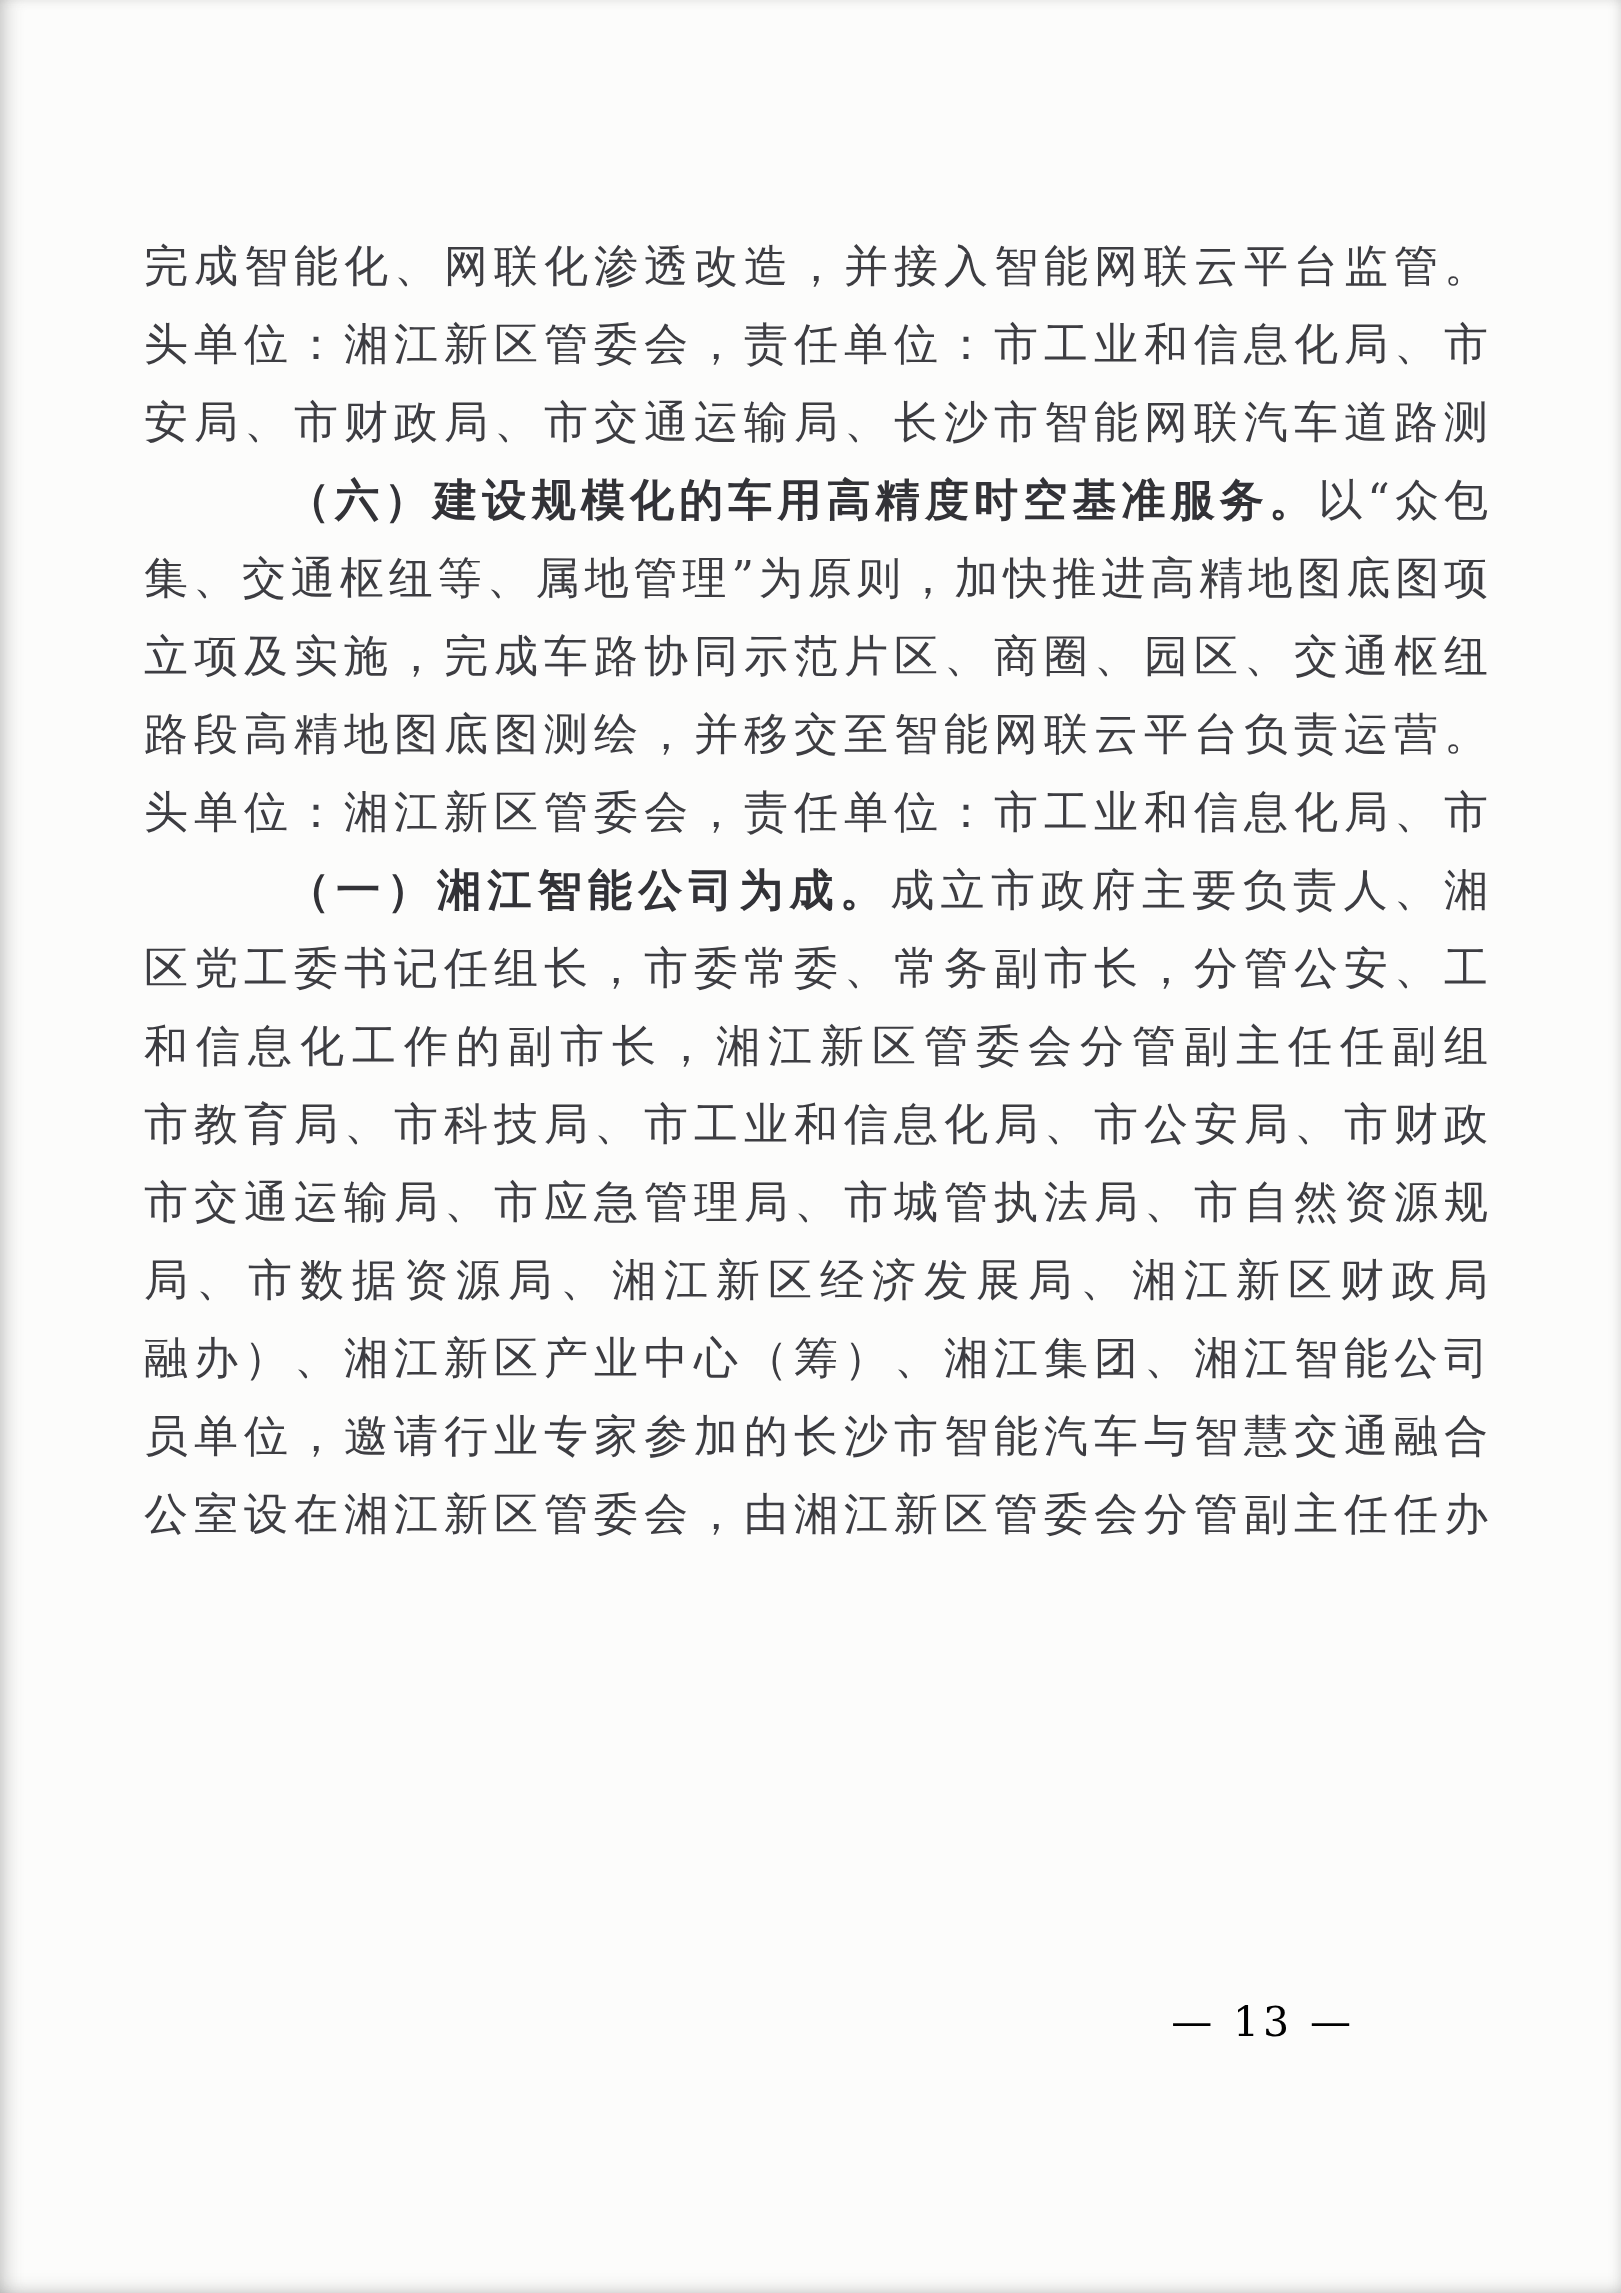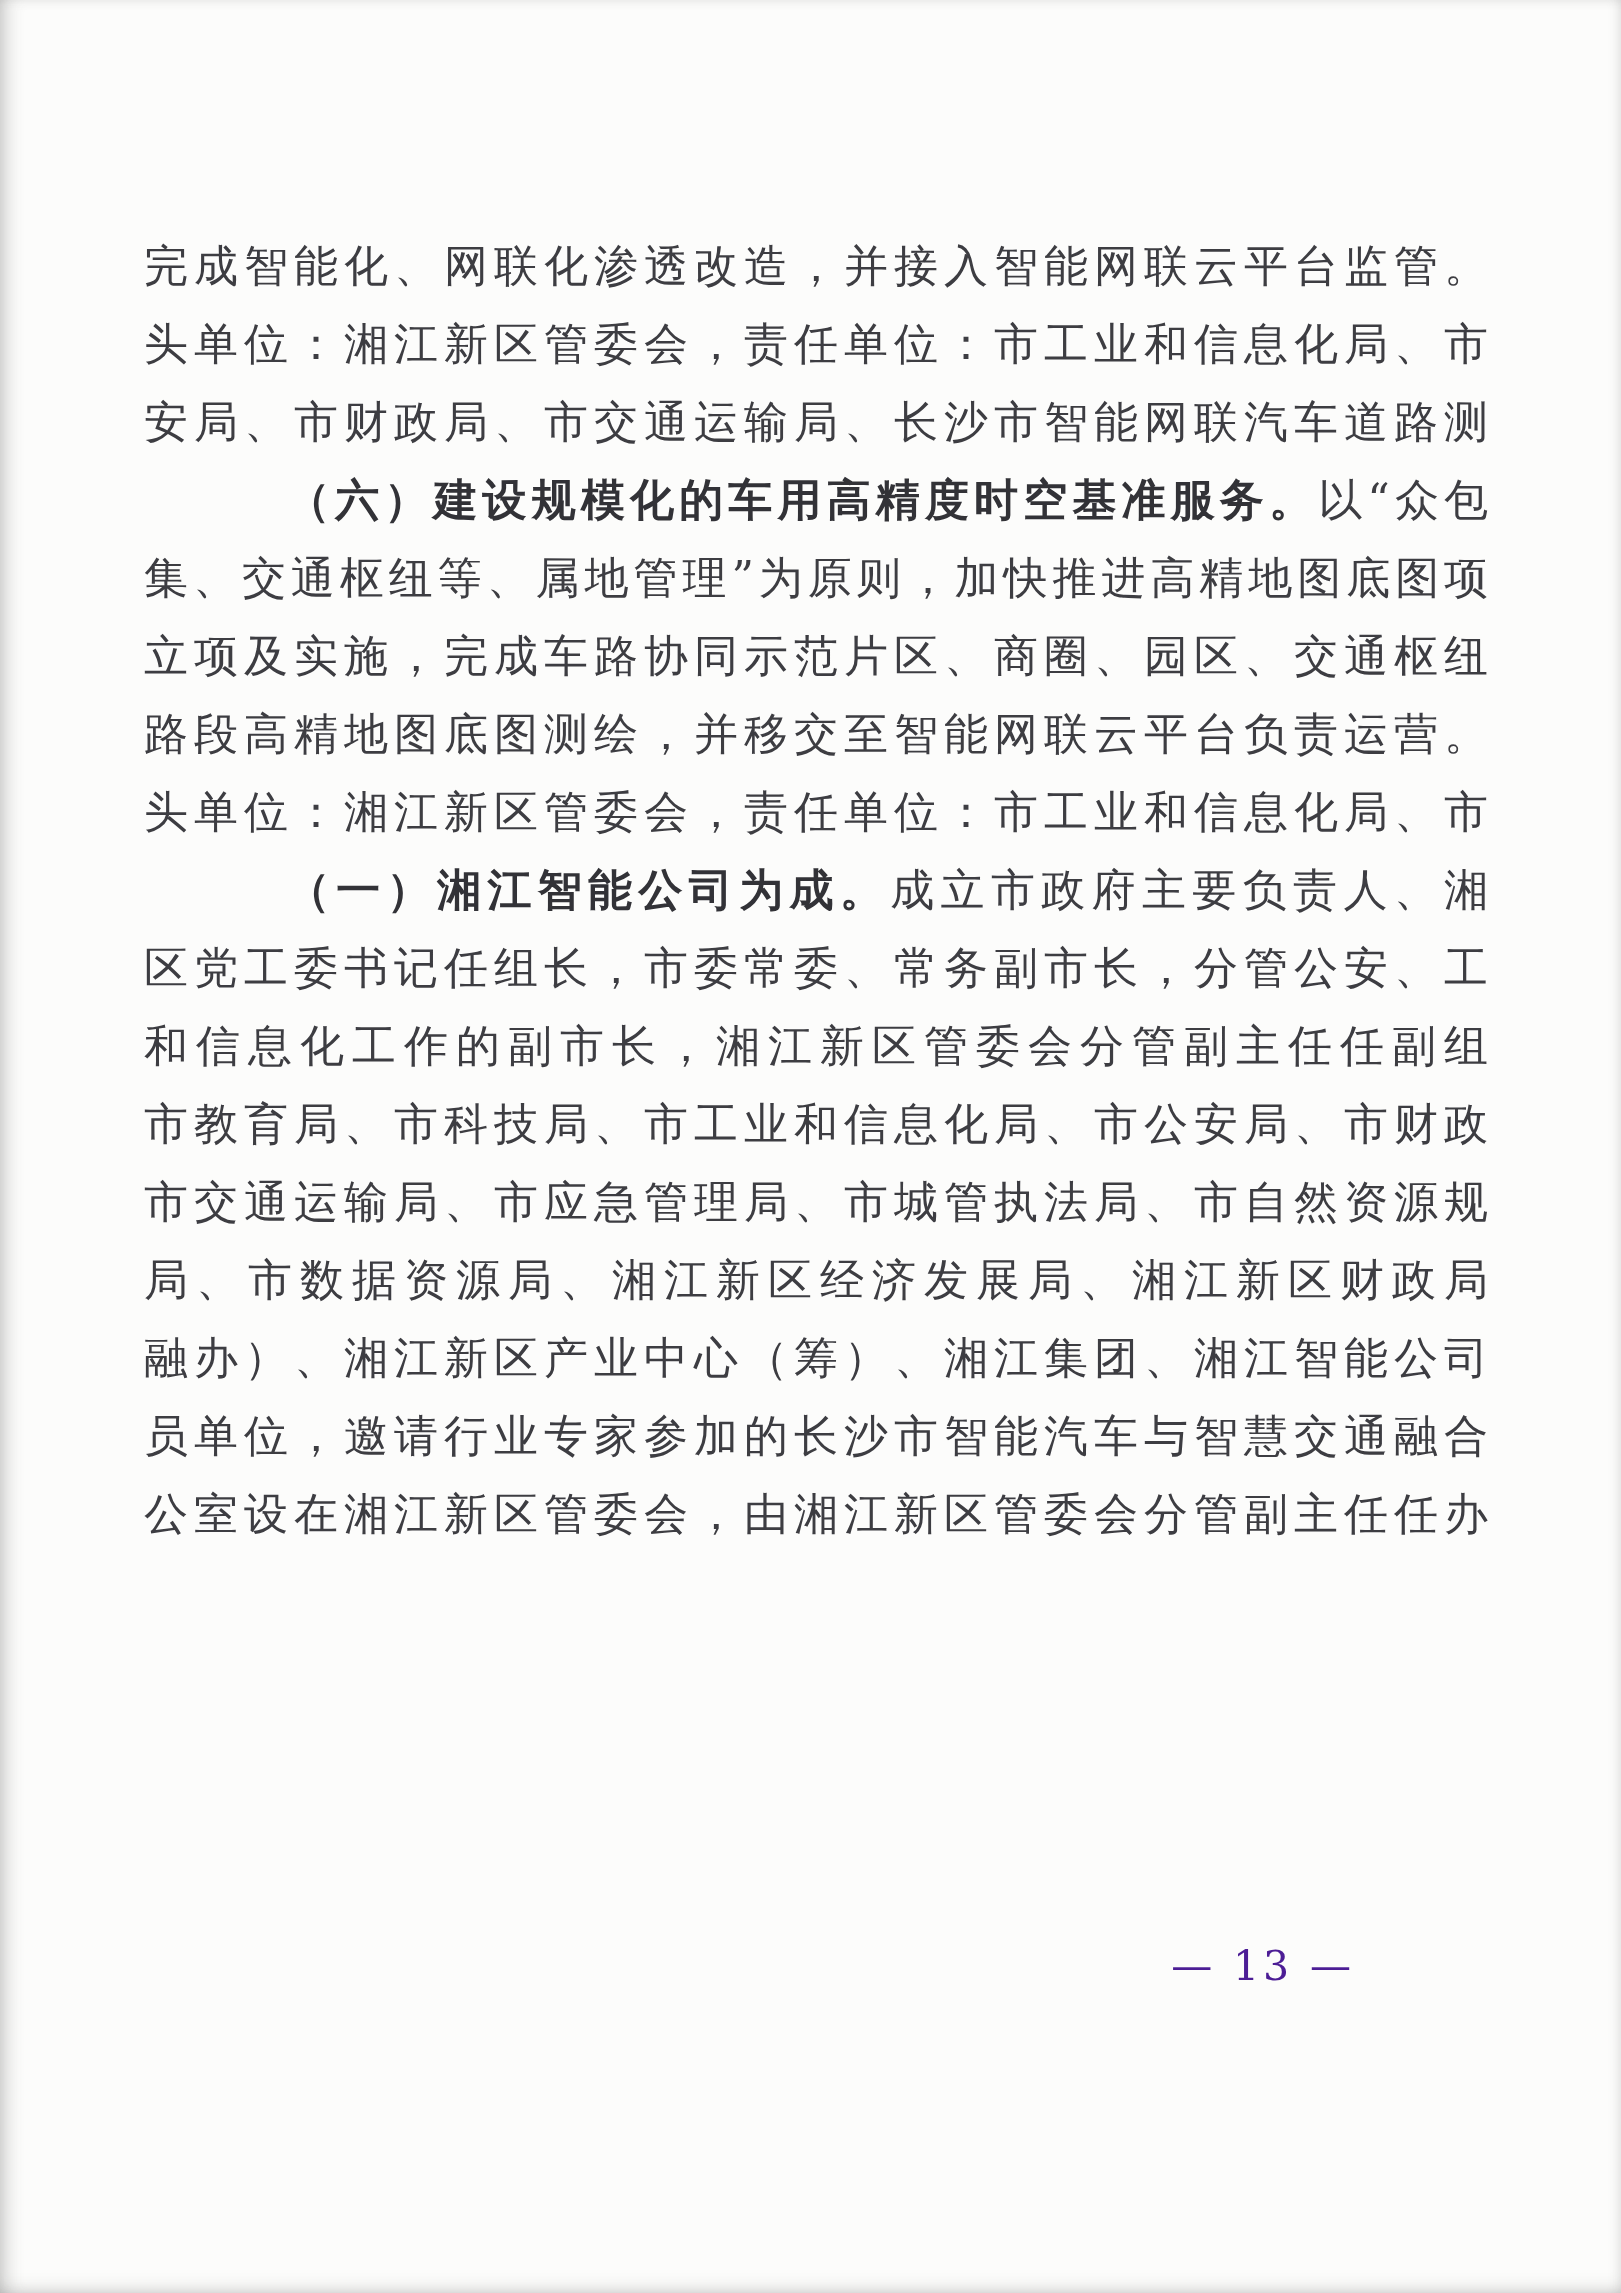--- a/index.html
+++ b/index.html
@@ -37,29 +37,29 @@
   .line.indent { text-indent: 94px; }
   .line .b { font-weight: bold; color: #323237; margin-left: 48px; }
   .line.heading {
     text-align-last: left;
     font-weight: bold;
     color: #2b2b30;
     font-family: "DejaVu Sans", "Liberation Sans", sans-serif;
   }
   .page-num {
     position: absolute;
-    top: 1937px;
+    top: 1993px;
     left: 1106px;
     width: 314px;
     height: 59px;
     line-height: 59px;
     text-align: center;
     font-size: 41px;
     letter-spacing: 3.9px;
-    color: #4c1d95;
+    color: #000000;
     font-family: "DejaVu Serif", "Liberation Serif", serif;
   }
 </style>
 </head>
 <body>
 
 <div class="page">
   <div class="content">
 
     <div class="line"><span>完成智能化、网联化渗透改造，并接入智能网联云平台监管。（牵</span></div>

